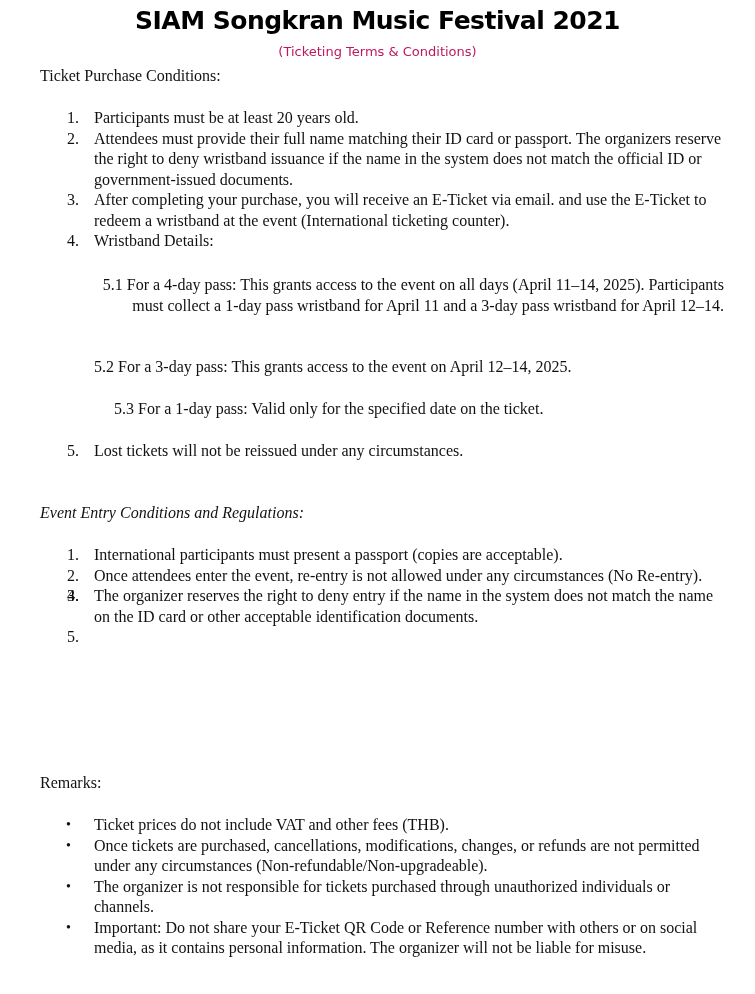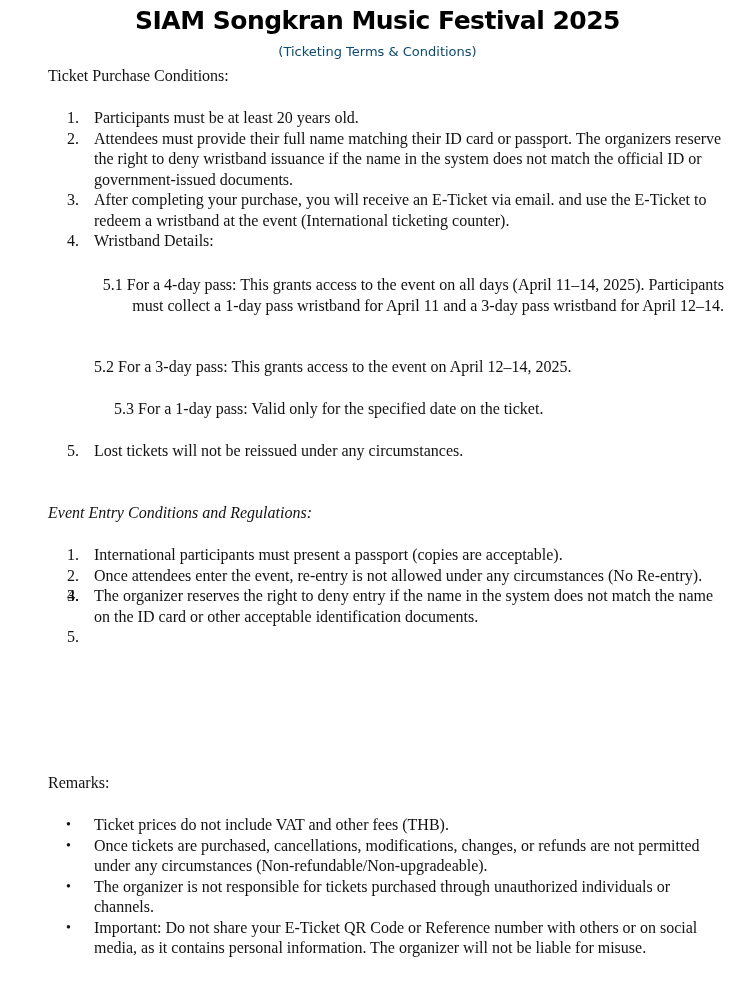--- a/index.html
+++ b/index.html
@@ -4,35 +4,35 @@
 <style>
   html, body { margin: 0; padding: 0; background: #ffffff; }
   body { width: 755px; height: 994px; position: relative; overflow: hidden; color: #111; }
   .title {
     position: absolute; left: 0; width: 755px; top: 6px; text-align: center;
     font-family: "DejaVu Sans", sans-serif; font-weight: bold; font-size: 25px; letter-spacing: -0.5px;
     color: #000;
   }
   .subtitle {
     position: absolute; left: 0; width: 755px; top: 44px; text-align: center;
-    font-family: "DejaVu Sans", sans-serif; font-size: 13px; color: #0c4a6e;
+    font-family: "DejaVu Sans", sans-serif; font-size: 13px; color: #be185d;
   }
   .serif { font-family: "Liberation Serif", serif; font-size: 16px; line-height: 20.5px; }
-  .heading { position: absolute; left: 40px; margin-left: 8px; }
+  .heading { position: absolute; left: 40px; }
   .list { position: absolute; left: 0; width: 755px; margin: 0; padding: 0; list-style: none; }
   .item { position: relative; padding-left: 94px; padding-right: 30px; }
   .num { position: absolute; left: 67px; top: 0; }
   .bullet { position: absolute; left: 66px; top: 0; font-size: 14px; }
   .sub { position: absolute; left: 94px; width: 630px; }
 </style>
 </head>
 <body>
 
 <div>
-  <div class="title">SIAM Songkran Music Festival 2025</div>
+  <div class="title">SIAM Songkran Music Festival 2021</div>
   <div class="subtitle">(Ticketing Terms &amp; Conditions)</div>
 
   <section>
     <div class="heading serif" style="top:66px;">Ticket Purchase Conditions:</div>
 
     <ol class="list serif" style="top:108px;">
       <li class="item">
         <span class="num">1.</span>
         <span>Participants must be at least 20 years old.</span>
       </li>

